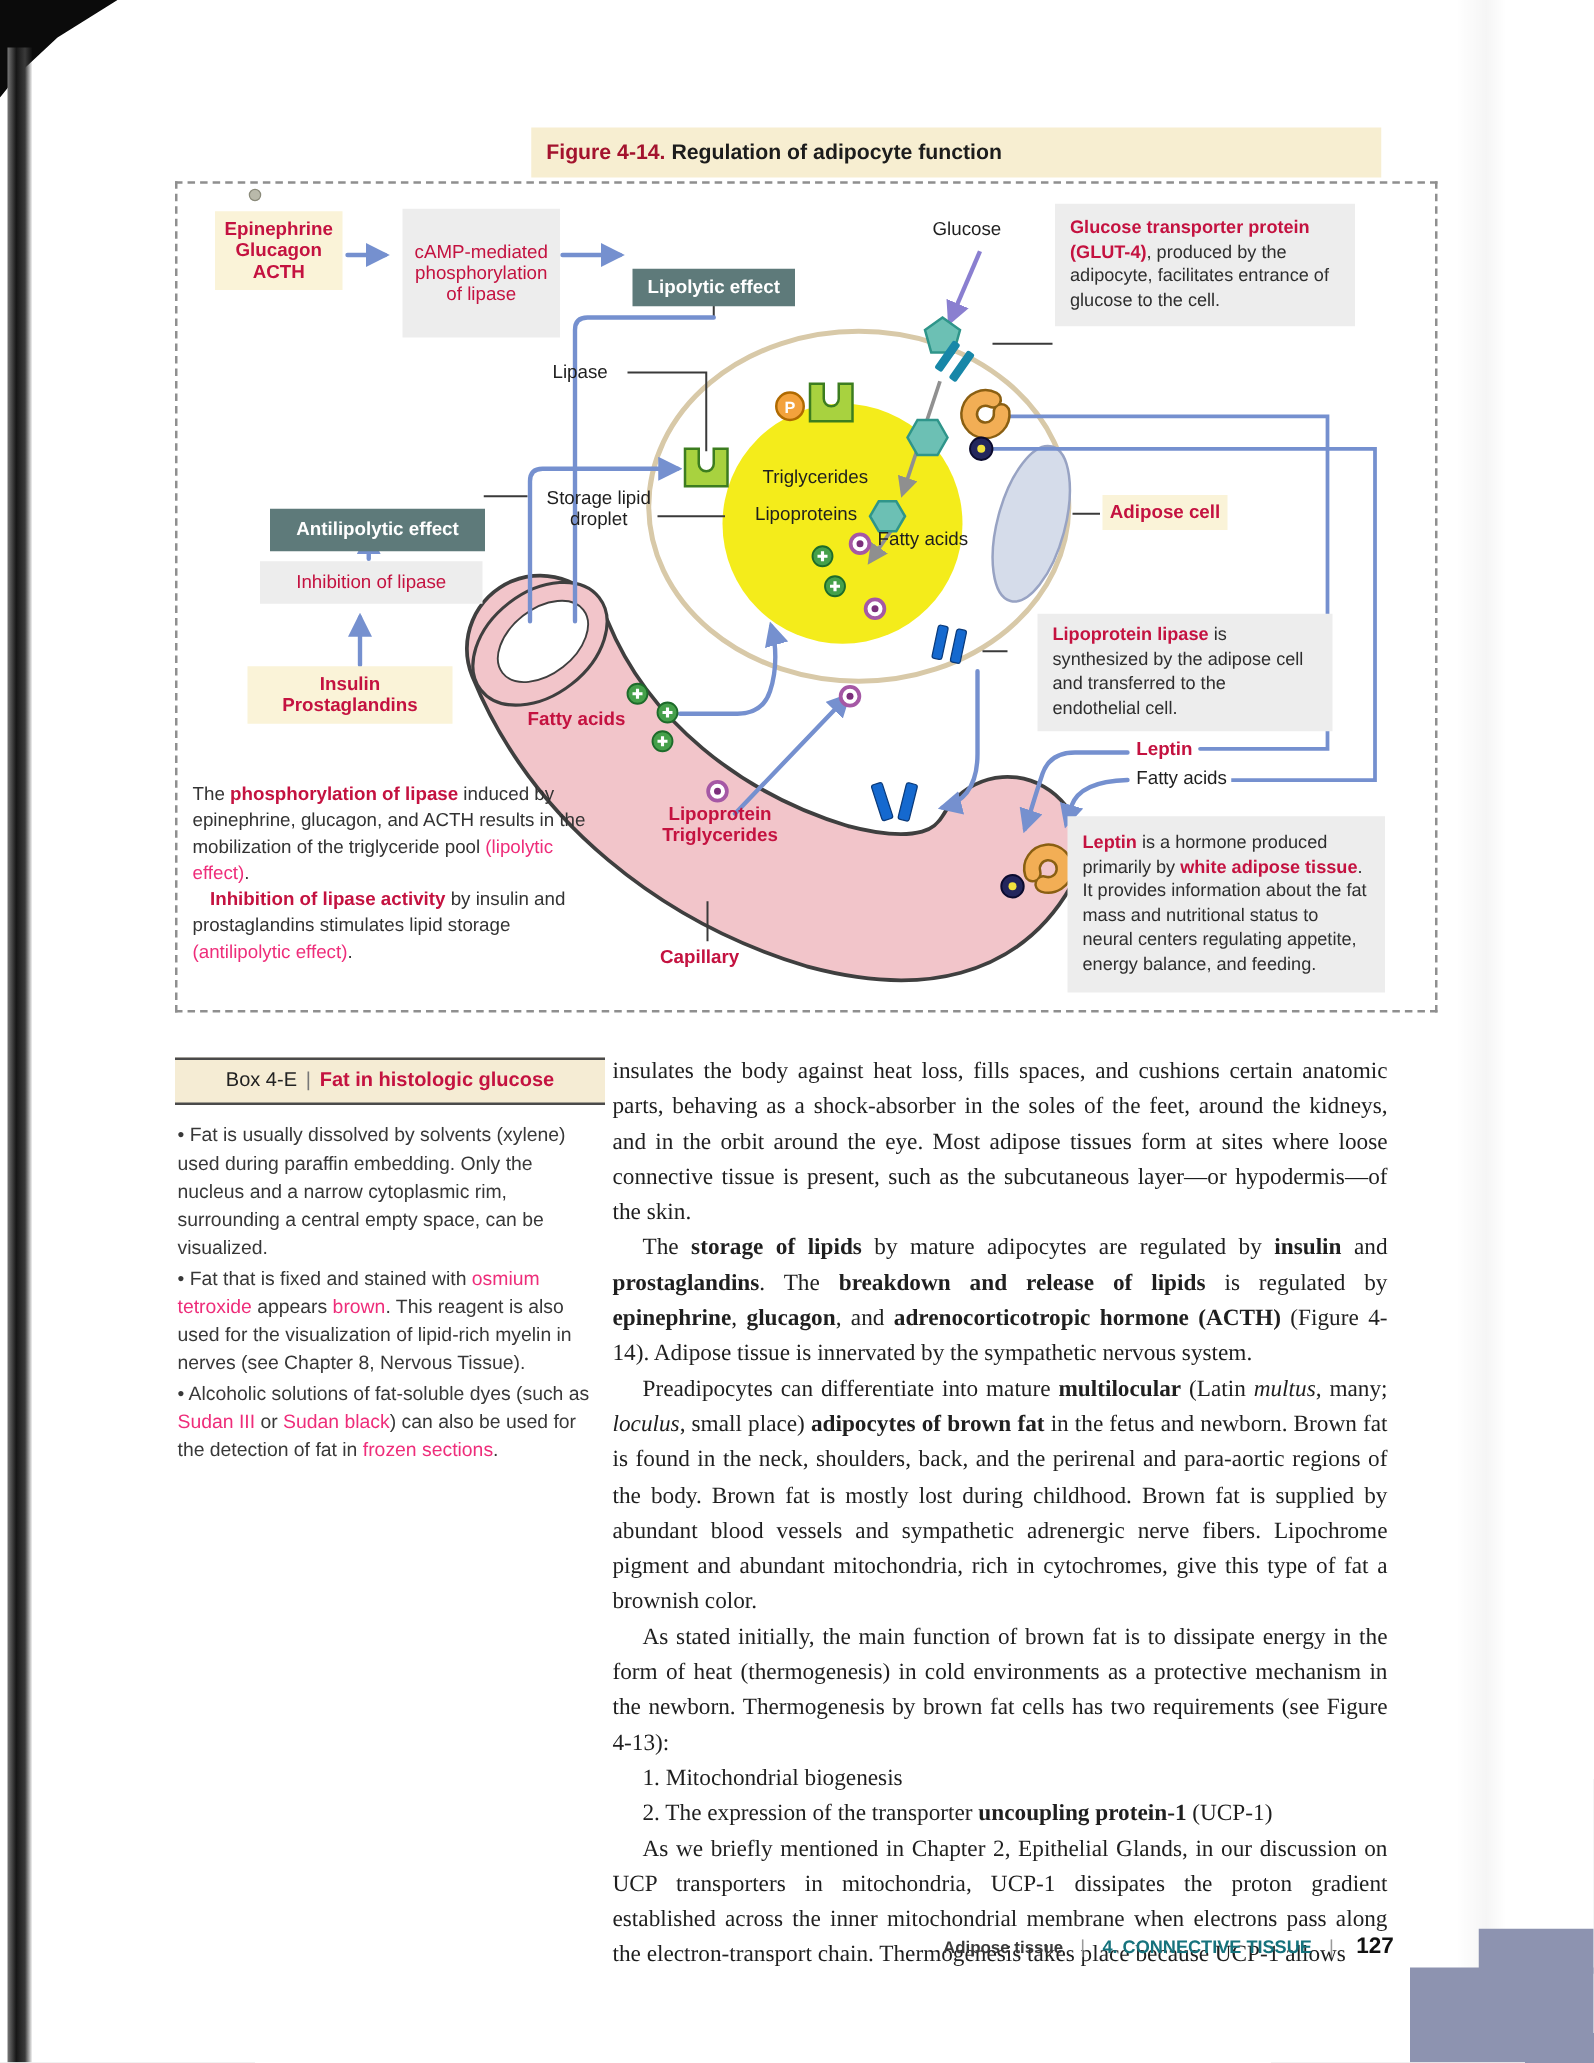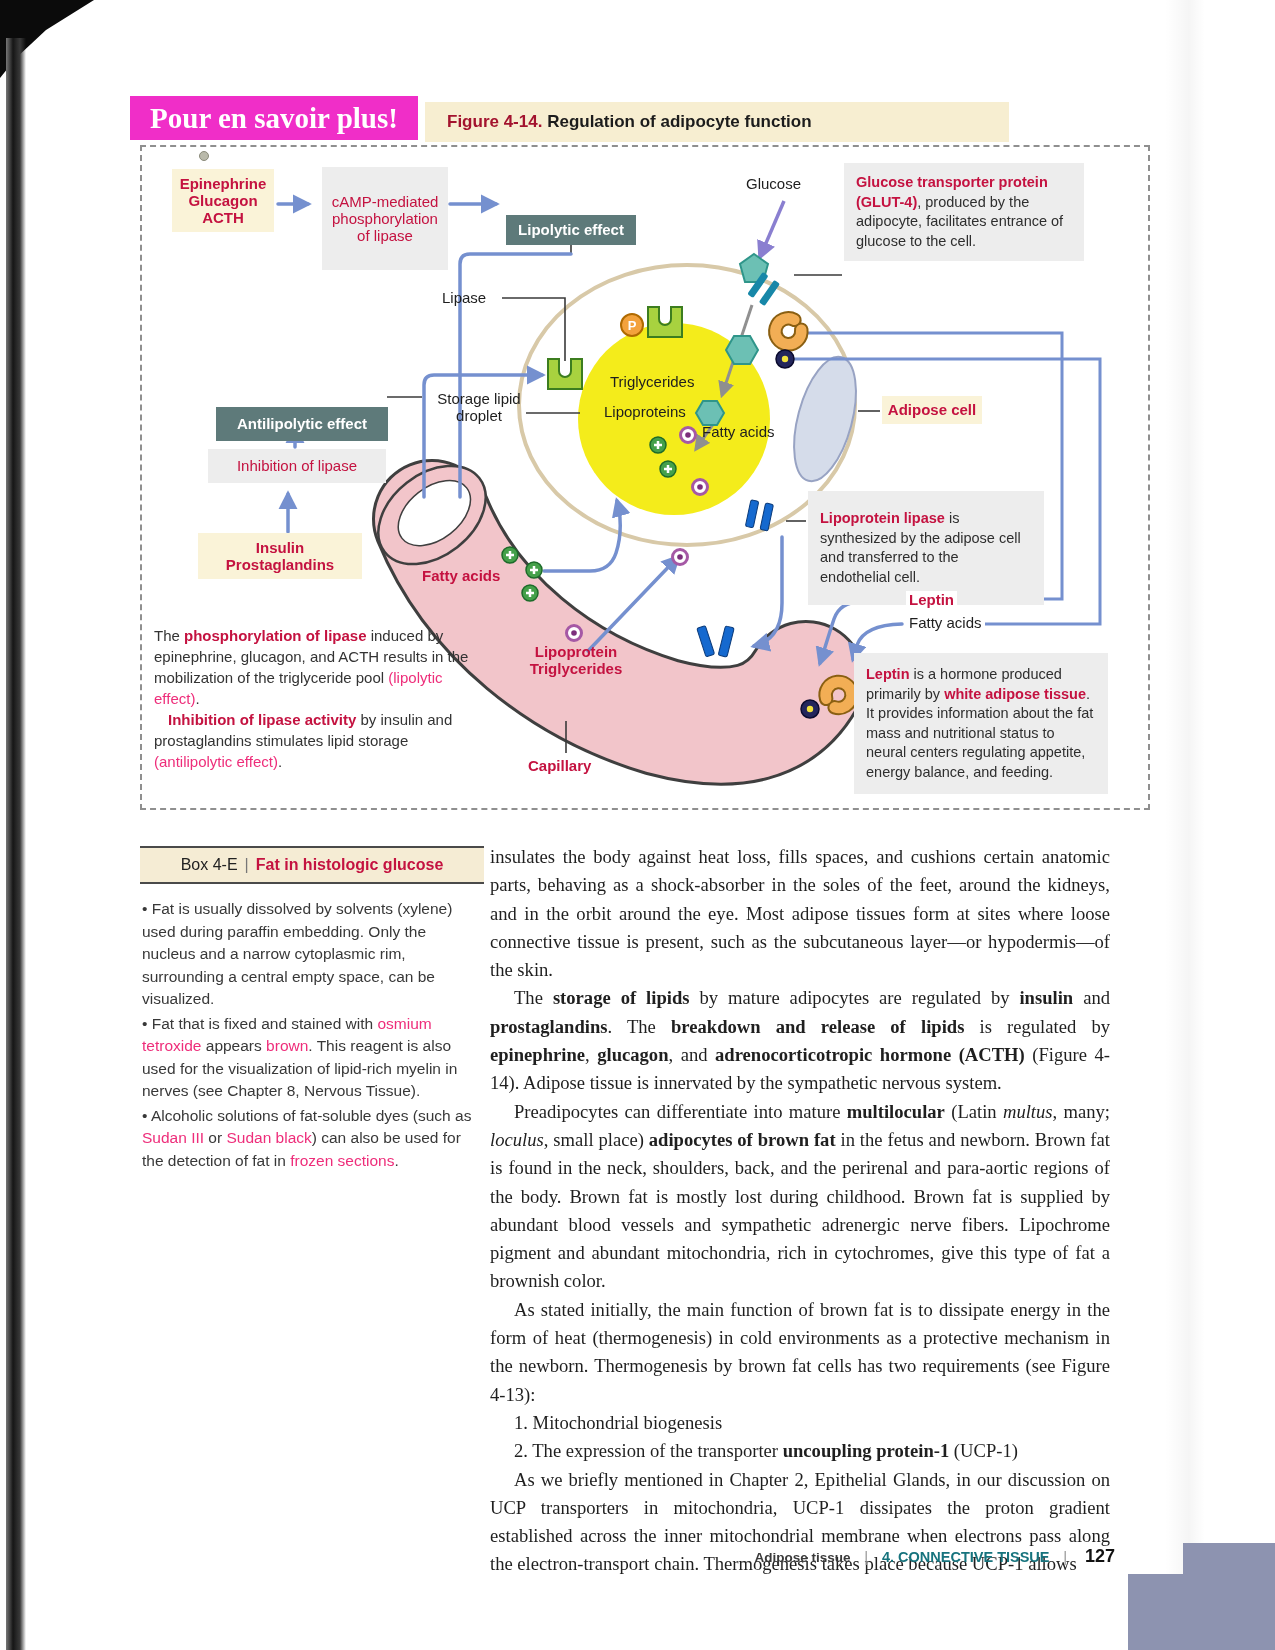--- a/index.html
+++ b/index.html
@@ -10,22 +10,22 @@
     clip-path:polygon(0 0,94px 0,46px 30px,16px 58px,0 78px);}
   .spine-strip{position:absolute;left:6px;top:38px;width:20px;height:1612px;
     background:linear-gradient(to right,#777 0%,#161616 35%,#3a3a3a 70%,rgba(255,255,255,0) 100%);}
   .page-shadow-right{position:absolute;right:70px;top:0;width:40px;height:1650px;
     background:linear-gradient(to right,rgba(0,0,0,0) 0%,rgba(0,0,0,.04) 60%,rgba(0,0,0,0) 100%);}
 
   
   .promo{position:absolute;left:130px;top:96px;width:288px;height:44px;background:#f02ec8;
     color:#fff;font-family:"Liberation Serif",serif;font-weight:bold;font-size:29px;
     text-align:center;line-height:44px;}
-  .figstrip{position:absolute;left:425px;top:102px;width:584px;height:40px;background:#f7eed1;
-    line-height:40px;padding-left:22px;box-sizing:border-box;font-size:17px;}
+  .figstrip{position:absolute;left:425px;top:102px;width:680px;height:40px;background:#f7eed1;
+    line-height:40px;padding-left:12px;box-sizing:border-box;font-size:17px;}
   .figstrip .flab{color:#a3132e;font-weight:bold;}
   .figstrip .ftit{color:#1c1c1c;font-weight:bold;}
 
   
   .panel{position:absolute;left:140px;top:145px;width:1010px;height:665px;
     border:2px dashed #8f8f8f;box-sizing:border-box;background:#fff;}
   .panel svg{position:absolute;left:0;top:0;}
   .lbl{position:absolute;font-size:15px;color:#1e1e1e;white-space:pre-line;}
   .ctr{text-align:center;}
   .redb{color:#c41240;font-weight:bold;}
@@ -71,21 +71,20 @@
   .tab2{position:absolute;left:1128px;top:1574px;width:147px;height:76px;background:#8d93b0;}
 </style>
 </head>
 <body>
 
 <div class="page">
   <div class="spine-wedge"></div>
   <div class="spine-strip"></div>
   <div class="page-shadow-right"></div>
 
-  <div class="promo">Pour en savoir plus!</div>
   <div class="figstrip">
     <span class="flab">Figure 4-14.</span><span class="ftit"> Regulation of adipocyte function</span>
   </div>
 
   <div class="panel">
     <svg width="1006" height="661" viewBox="0 0 1006 661">
       <defs>
         <marker id="mB" viewBox="0 0 10 10" refX="8" refY="5" markerWidth="5.5" markerHeight="5.5" orient="auto-start-reverse">
             <path d="M0 0 L10 5 L0 10 z" fill="#7590cf"></path>
           </marker>
@@ -243,21 +242,21 @@
     <div class="lbl tealbox" style="left:74px;top:232px;width:172px;line-height:34px;">Antilipolytic effect</div>
     <div class="lbl ctr" style="left:288px;top:243px;width:98px;">Storage lipid
 droplet</div>
     <div class="lbl" style="left:468px;top:226px;">Triglycerides</div>
     <div class="lbl" style="left:462px;top:256px;">Lipoproteins</div>
     <div class="lbl" style="left:560px;top:276px;">Fatty acids</div>
     <div class="lbl cream redb ctr" style="left:740px;top:249px;width:100px;line-height:28px;">Adipose cell</div>
     <div class="lbl graybox redt ctr" style="left:66px;top:302px;width:178px;line-height:34px;">Inhibition of lipase</div>
     <div class="lbl cream redb ctr" style="left:56px;top:386px;width:164px;padding:6px 0;">Insulin
 Prostaglandins</div>
-    <div class="note graybox" style="left:666px;top:344px;width:212px;padding:18px 12px;"><span class="rb">Lipoprotein lipase</span><span> is synthesized by the adipose cell and transferred to the endothelial cell.</span></div>
+    <div class="note graybox" style="left:688px;top:344px;width:212px;padding:8px 12px;"><span class="rb">Lipoprotein lipase</span><span> is synthesized by the adipose cell and transferred to the endothelial cell.</span></div>
     <div class="lbl redb" style="left:280px;top:420px;">Fatty acids</div>
     <div class="lbl redb ctr" style="left:378px;top:496px;width:112px;">Lipoprotein
 Triglycerides</div>
     <div class="lbl redb wbg" style="left:764px;top:444px;">Leptin</div>
     <div class="lbl wbg" style="left:764px;top:467px;">Fatty acids</div>
     <div class="note graybox" style="left:712px;top:506px;width:230px;padding:12px;"><span class="rb">Leptin</span><span> is a hormone produced primarily by </span><span class="rb">white adipose tissue</span><span>. It provides information about the fat mass and nutritional status to neural centers regulating appetite, energy balance, and feeding.</span></div>
     <div class="lbl redb" style="left:386px;top:610px;">Capillary</div>
     <div class="fig-note">
       <p><span>The </span><span class="rb">phosphorylation of lipase</span><span> induced by epinephrine, glucagon, and ACTH results in the mobilization of the triglyceride pool </span><span class="pk">(lipolytic effect)</span><span>.</span></p>
       <p><span class="rb">Inhibition of lipase activity</span><span> by insulin and prostaglandins stimulates lipid storage </span><span class="pk">(antilipolytic effect)</span><span>.</span></p>

